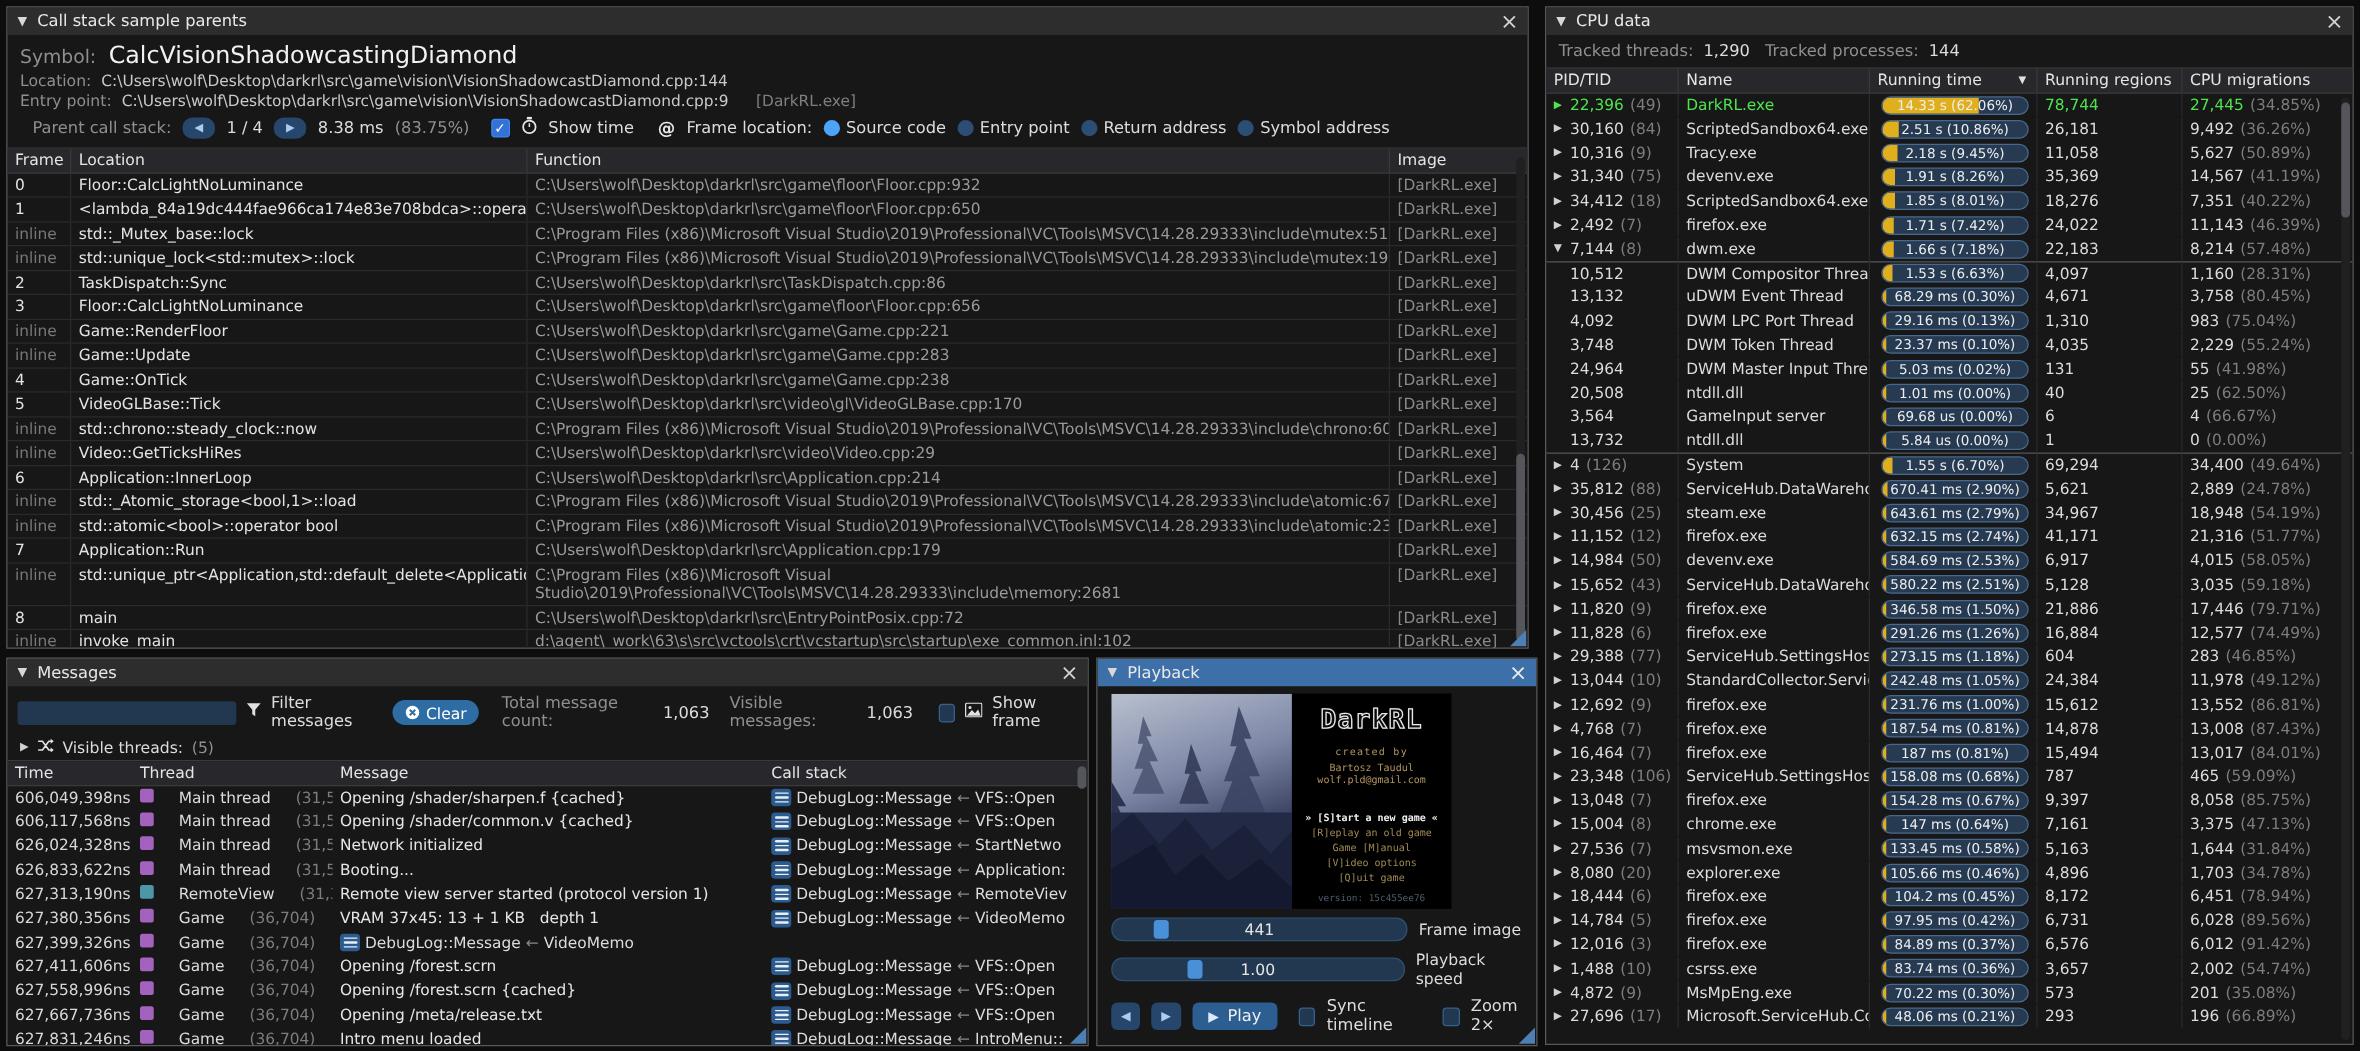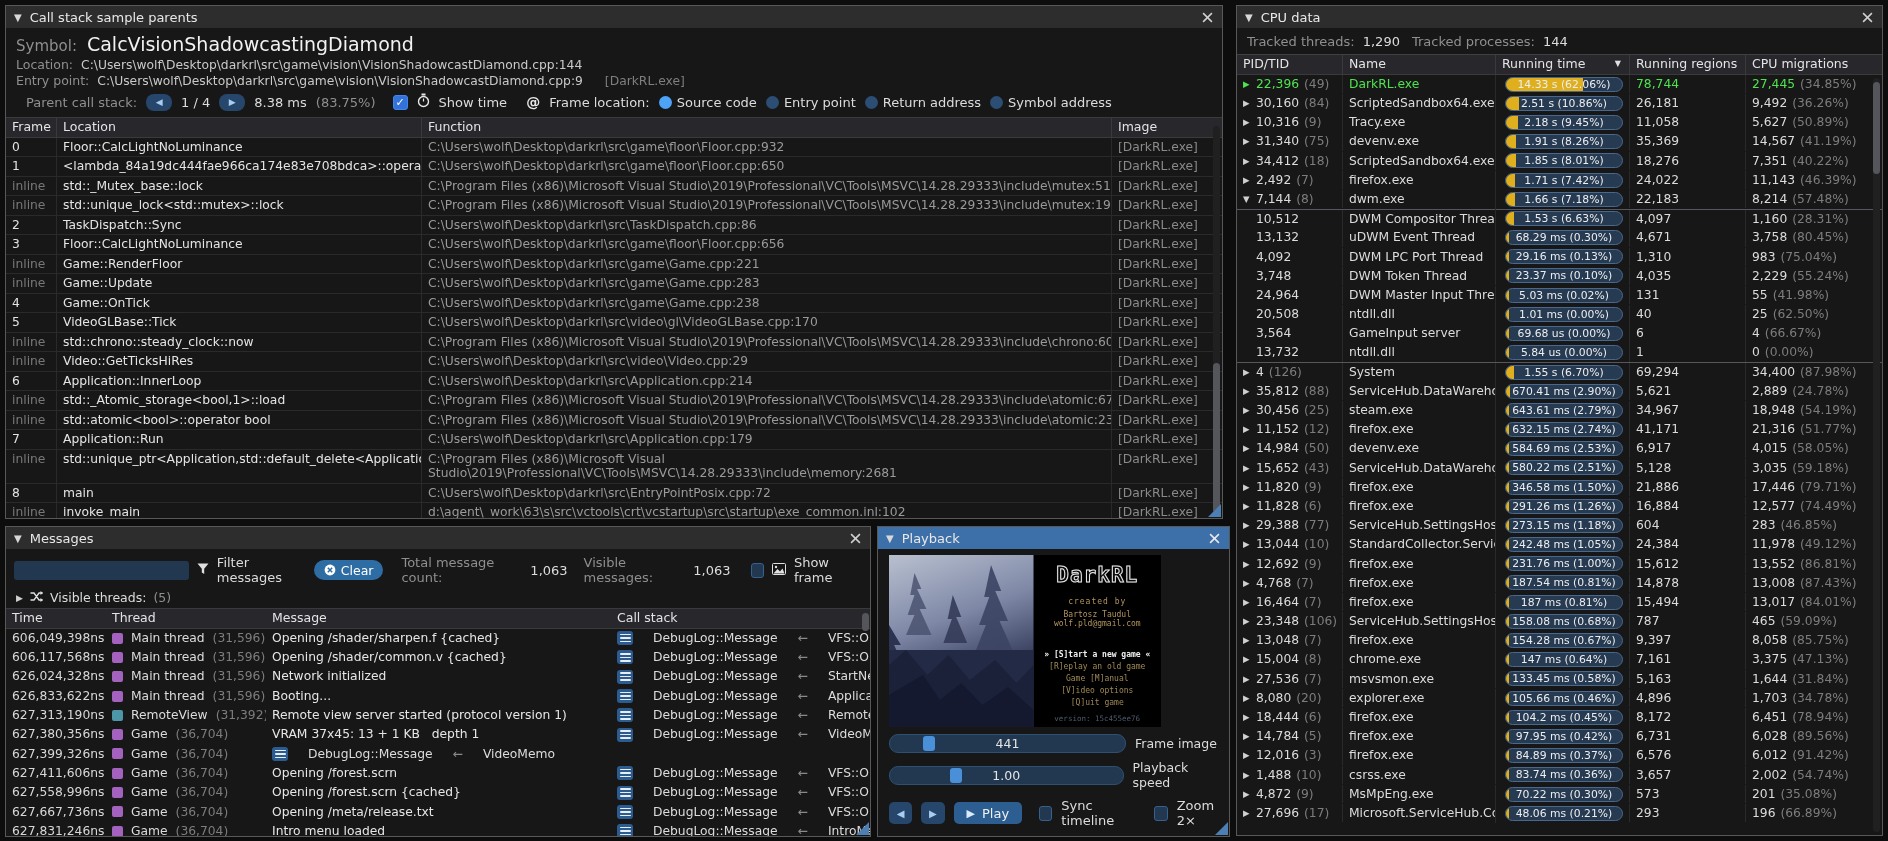--- a/index.html
+++ b/index.html
@@ -66,25 +66,25 @@
               background:#2e6da4; border-radius:10px; color:#fff; font-size:12.5px; cursor:pointer; }
   .threads-row { display:flex; align-items:center; gap:7px; padding:1px 10px 3px 10px; font-size:12.5px; }
   .small-tri { font-size:9px; color:#d0d0d0; }
   .msg-table { border-top:1px solid #3a3a3a; position:relative; }
   .grid-msg { display:grid; grid-template-columns:100px 160px 345px 1fr; }
   .msg-head { background:#27272c; border-bottom:1px solid #3a3a3a; }
   .msg-head .cell { color:#e4e4e4; font-size:12.5px; }
   .msg-row { height:19.3px; align-items:center; }
   .msg-row .cell { white-space:nowrap; }
   .cell.time { color:#d8d8d8; }
-  .thread-cell { display:flex; align-items:center; gap:8px; }
+  .thread-cell { display:flex; gap:20px; }
   .tsq { width:11px; height:11px; border-radius:2px; flex:0 0 auto; }
   .tid { color:#7d7d7d; }
   .cell.msgtxt { color:#e6e6e6; white-space:pre; }
-  .stack-cell { display:flex; align-items:center; gap:20px; }
+  .stack-cell { display:flex; align-items:center; gap:4px; }
   .list-icon { width:16px; height:14px; background:#2c5c8f; border-radius:3px; flex:0 0 auto;
                display:flex; flex-direction:column; justify-content:center; gap:2px; padding:0 2.5px; cursor:pointer; }
   .list-icon i { display:block; height:1.5px; background:#e8eef5; border-radius:1px; }
   .stack-arrow { color:#8a8a8a; }
 
   
   #playback-panel { left:877px; top:526px; width:353px; height:311px; overflow:hidden; }
   .pb-screen { margin:6px 0 0 11px; width:272px; height:172px; display:flex; background:#000; }
   .forest { width:170px; height:172px; display:block; }
   .menu-side { width:150px; height:172px; background:#000; display:flex; flex-direction:column;
@@ -986,21 +986,21 @@
           <div class="cell">System</div>
           <div class="cell">
             <div class="rbar">
               <div class="fill" style="width: 8.308px;"></div>
               <div class="blab">1.55 s (6.70%)</div>
             </div>
           </div>
           <div class="cell">69,294</div>
           <div class="cell">
             <span>34,400</span>
-            <span class="migp">(87.98%)</span>
+            <span class="migp">(49.64%)</span>
           </div>
         </div>
         <div class="grid-cpu cpu-row">
           <div class="cell pid-cell">
             <span class="exp">▶</span>
             <span>35,812</span>
             <span class="tc">(88)</span>
           </div>
           <div class="cell">ServiceHub.DataWarehou</div>
           <div class="cell">

